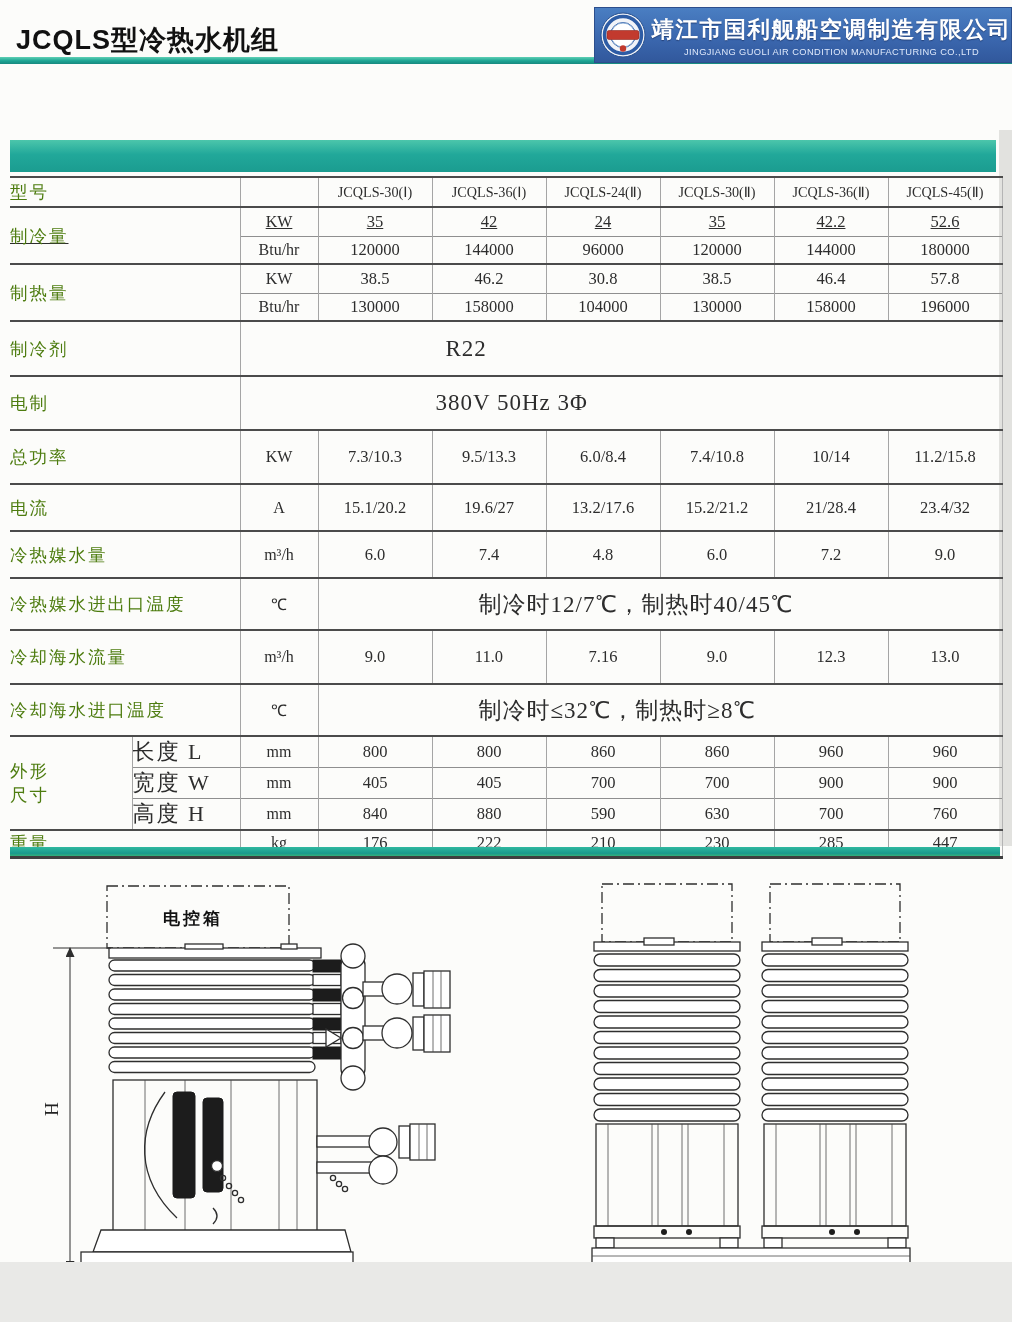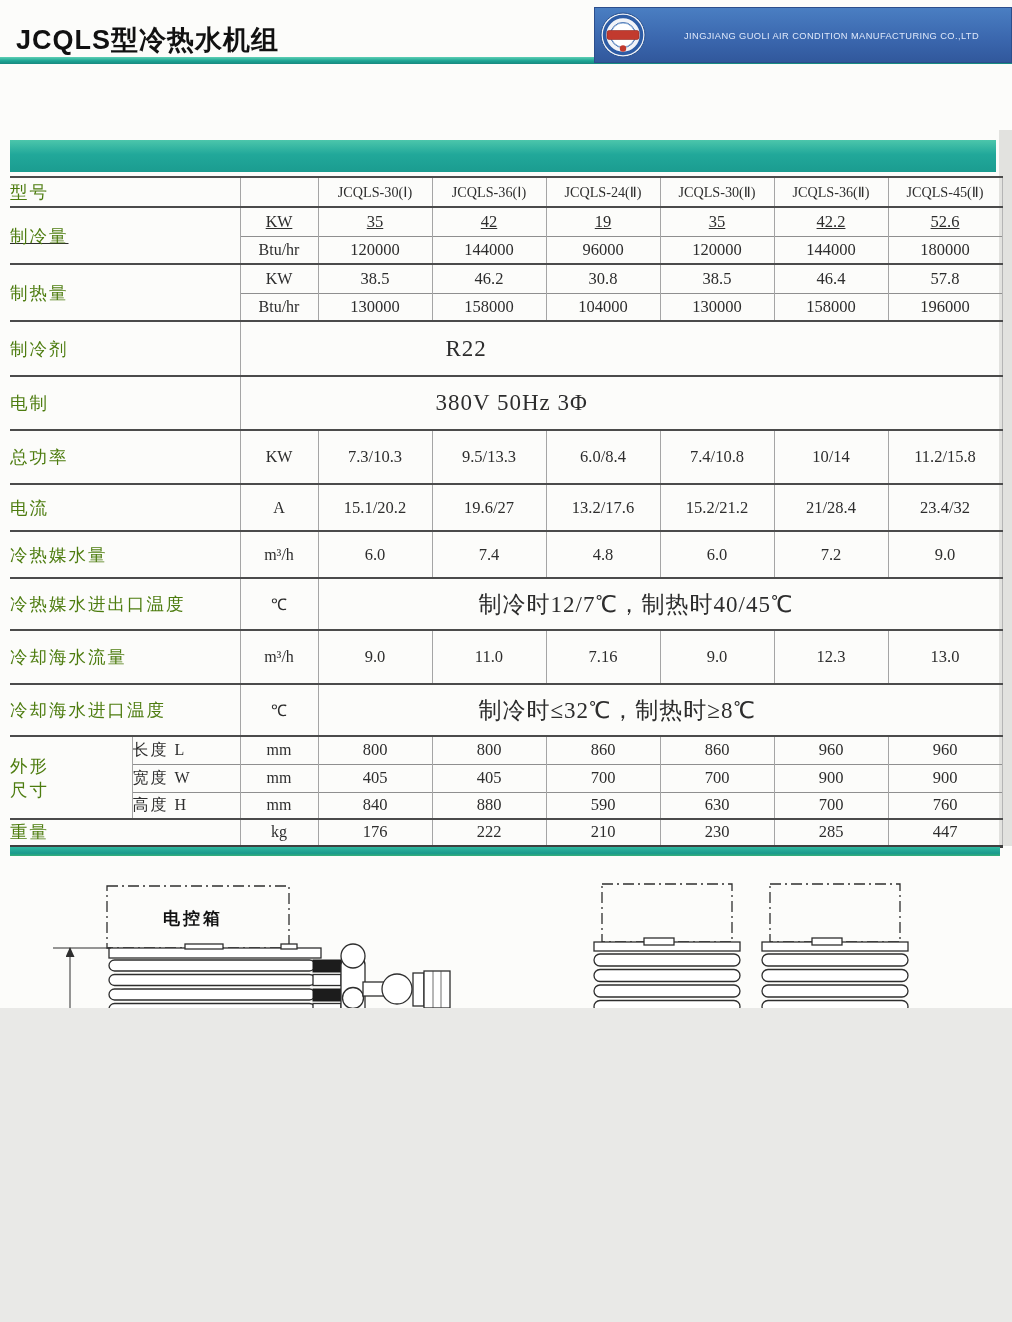--- a/index.html
+++ b/index.html
@@ -1,16 +1,16 @@
 <!DOCTYPE html>
 <html><head>
 <meta charset="utf-8">
 <style>
   html,body{margin:0;padding:0;background:#e9e9e7;}
-  .page{position:relative;width:1012px;height:1008px;margin:0 auto;background:#fcfcfa;
+  .page{position:relative;width:1012px;height:1262px;margin:0 auto;background:#fcfcfa;
         font-family:"Liberation Sans",sans-serif;overflow:hidden;}
   
   .page-title{position:absolute;left:16px;top:22px;font-size:27px;font-weight:bold;
         color:#111;letter-spacing:1px;font-family:"Liberation Sans",sans-serif;}
   .header-rule{position:absolute;left:0;top:57px;width:1012px;height:7px;
         background:linear-gradient(180deg,#5fd0b4 0%,#1ca493 55%,#17897f 100%);}
   .banner{position:absolute;left:594px;top:7px;width:418px;height:56px;
         background:linear-gradient(180deg,#4a7ec2 0%,#3a66ad 60%,#31589c 100%);
         border:1px solid #2c4e8c;box-sizing:border-box;display:flex;align-items:center;}
   .banner-logo{width:46px;height:46px;margin:0 6px 0 5px;flex:0 0 auto;}
@@ -27,21 +27,21 @@
   
   .spec-wrap{position:absolute;left:10px;top:176px;width:992px;}
   table.spec{border-collapse:collapse;table-layout:fixed;width:992px;
         font-family:"Liberation Serif",serif;color:#2d2d2d;}
   table.spec td{padding:0;vertical-align:middle;overflow:hidden;}
   tr.t-dark > td{border-top:2px solid #4b4b4b;}
   tr.t-light > td{border-top:1px solid #8f8f8f;}
   table.spec tr:last-child td{border-bottom:3px solid #3f3f3f;}
   td.lbl{font-size:17.5px;color:#4d7c0f;padding-left:16px;text-align:left;white-space:pre-line;
         font-family:"Liberation Serif",serif;letter-spacing:2px;}
-  td.sub{font-size:16px;text-align:left;padding-left:22px;letter-spacing:2px;
+  td.sub{font-size:22px;text-align:left;padding-left:22px;letter-spacing:2px;
         border-left:1px solid #a5a5a5;margin-top:47px;}
   td.unit{font-size:16px;text-align:center;border-left:1px solid #a5a5a5;}
   td.val{font-size:16.5px;text-align:center;border-left:1px solid #a5a5a5;}
   td.val.model{font-size:14.2px;letter-spacing:0;}
   td.span{font-size:23px;text-align:left;border-left:1px solid #a5a5a5;letter-spacing:1px;}
   td.rt{border-right:1px solid #b5b5b5;}
   
   .drawing{position:absolute;}
   .drawing svg{display:block;}
   .dline{stroke:#2e2e2e;stroke-width:1.3;fill:none;}
@@ -63,20 +63,21 @@
   <div class="banner">
     <svg class="banner-logo" viewBox="0 0 46 46">
       <circle cx="23" cy="23" r="22" fill="#f2f4f8" stroke="#27508f" stroke-width="1"></circle>
       <circle cx="23" cy="23" r="18.5" fill="none" stroke="#2d5ca5" stroke-width="3.5"></circle>
       <circle cx="23" cy="23" r="12.5" fill="#fff" stroke="#2d5ca5" stroke-width="1"></circle>
       <path d="M23 11 A12 12 0 0 1 23 35 A12 12 0 0 1 23 11" fill="none" stroke="#8fb0d8" stroke-width="1"></path>
       <rect x="7" y="18.5" width="32" height="9" rx="2" fill="#c23a2e" stroke="#8d2620" stroke-width=".6"></rect>
       <circle cx="23" cy="36.5" r="3.2" fill="#c23a2e"></circle>
     </svg>
     <div class="banner-text">
+      <div class="banner-cn">靖江市国利舰船空调制造有限公司</div>
       <div class="banner-en">JINGJIANG GUOLI AIR CONDITION MANUFACTURING CO.,LTD</div>
     </div>
   </div>
   <div class="scan-strip"></div>
 
   <div class="table-topbar"></div>
   <div class="spec-wrap">
     <table class="spec" id="spec-table">
       <colgroup>
         <col style="width:122px">
@@ -98,21 +99,21 @@
             <td class="val model">JCQLS-24(Ⅱ)</td>
             <td class="val model">JCQLS-30(Ⅱ)</td>
             <td class="val model">JCQLS-36(Ⅱ)</td>
             <td class="val model rt">JCQLS-45(Ⅱ)</td>
           </tr>
           <tr class="t-dark" style="height: 29px; text-decoration: underline;">
             <td class="lbl" colspan="2" rowspan="2">制冷量</td>
             <td class="unit">KW</td>
             <td class="val">35</td>
             <td class="val">42</td>
-            <td class="val">19</td>
+            <td class="val">24</td>
             <td class="val">35</td>
             <td class="val">42.2</td>
             <td class="val rt">52.6</td>
           </tr>
           <tr class="t-light" style="height: 28px;">
             <td class="unit">Btu/hr</td>
             <td class="val">120000</td>
             <td class="val">144000</td>
             <td class="val">96000</td>
             <td class="val">120000</td>

